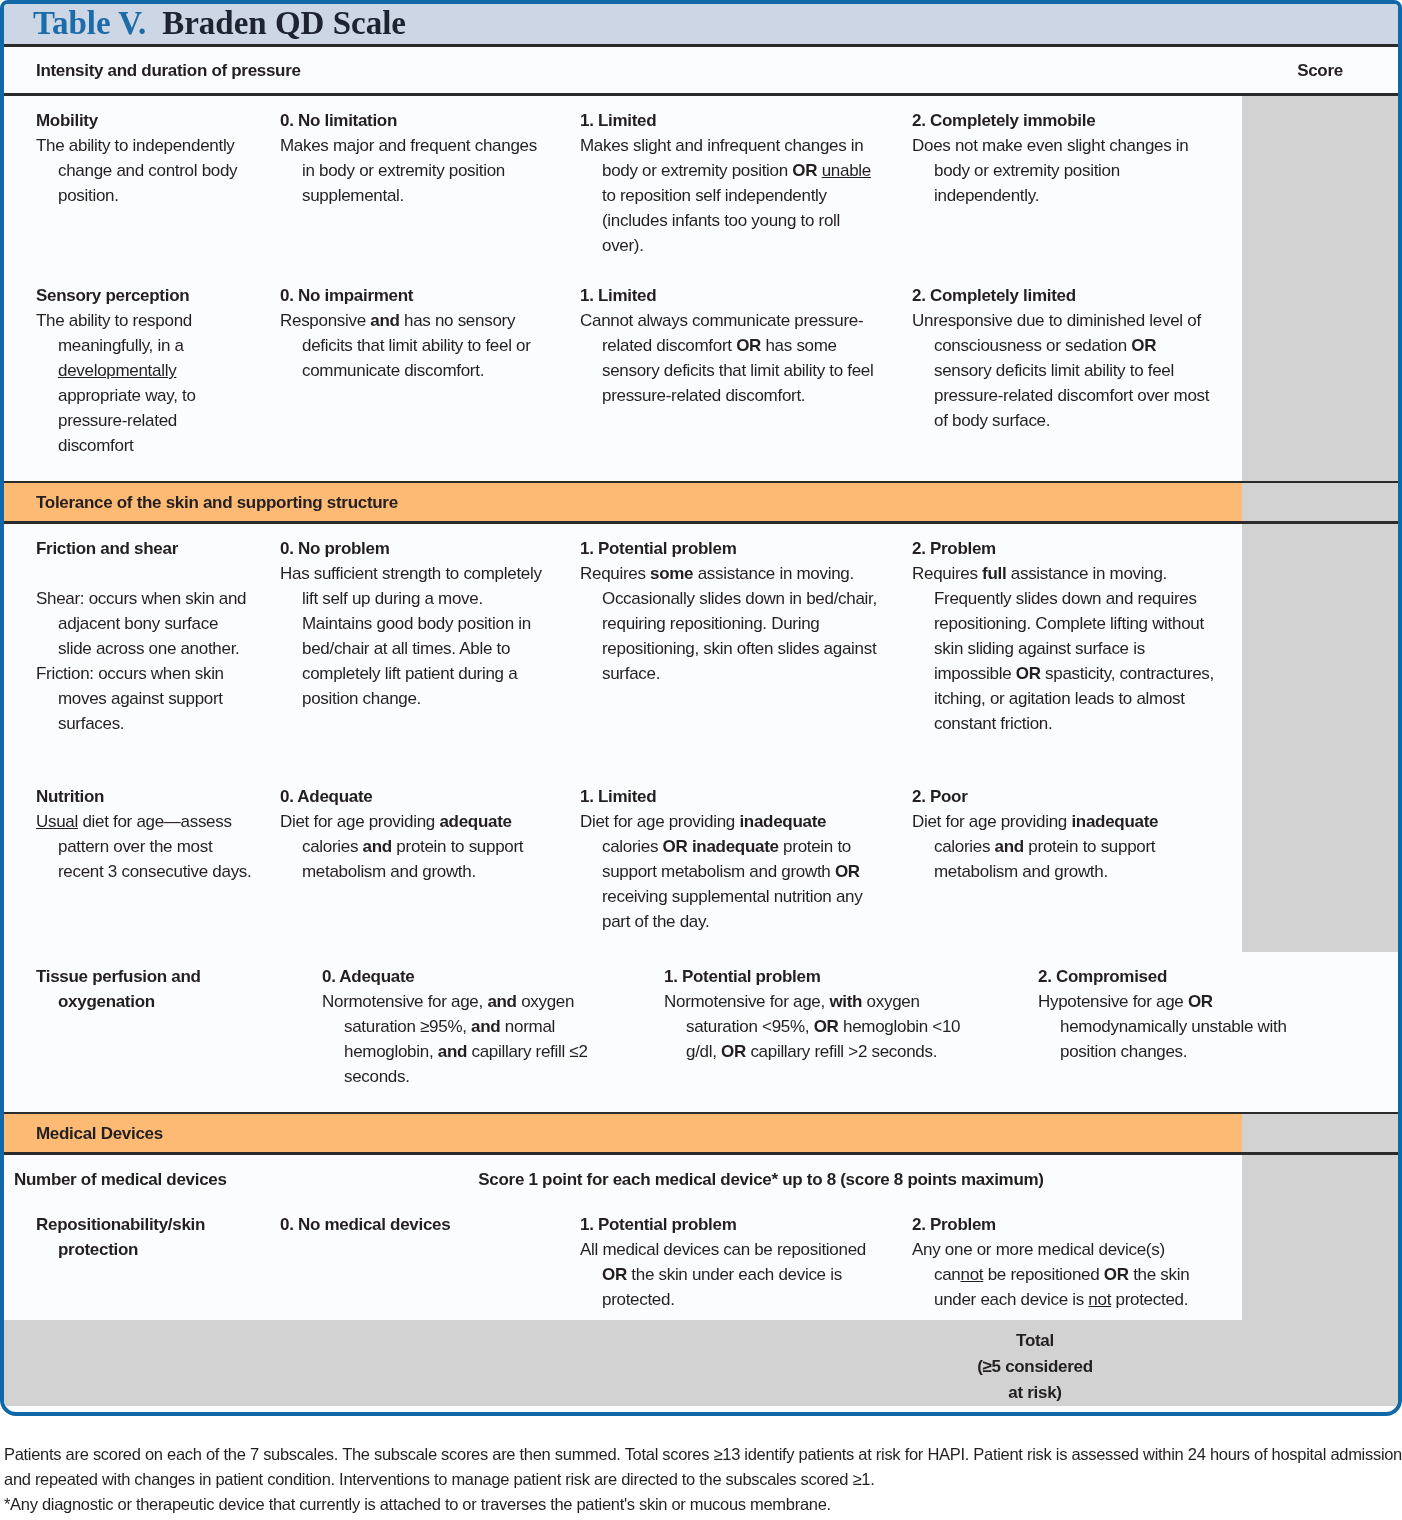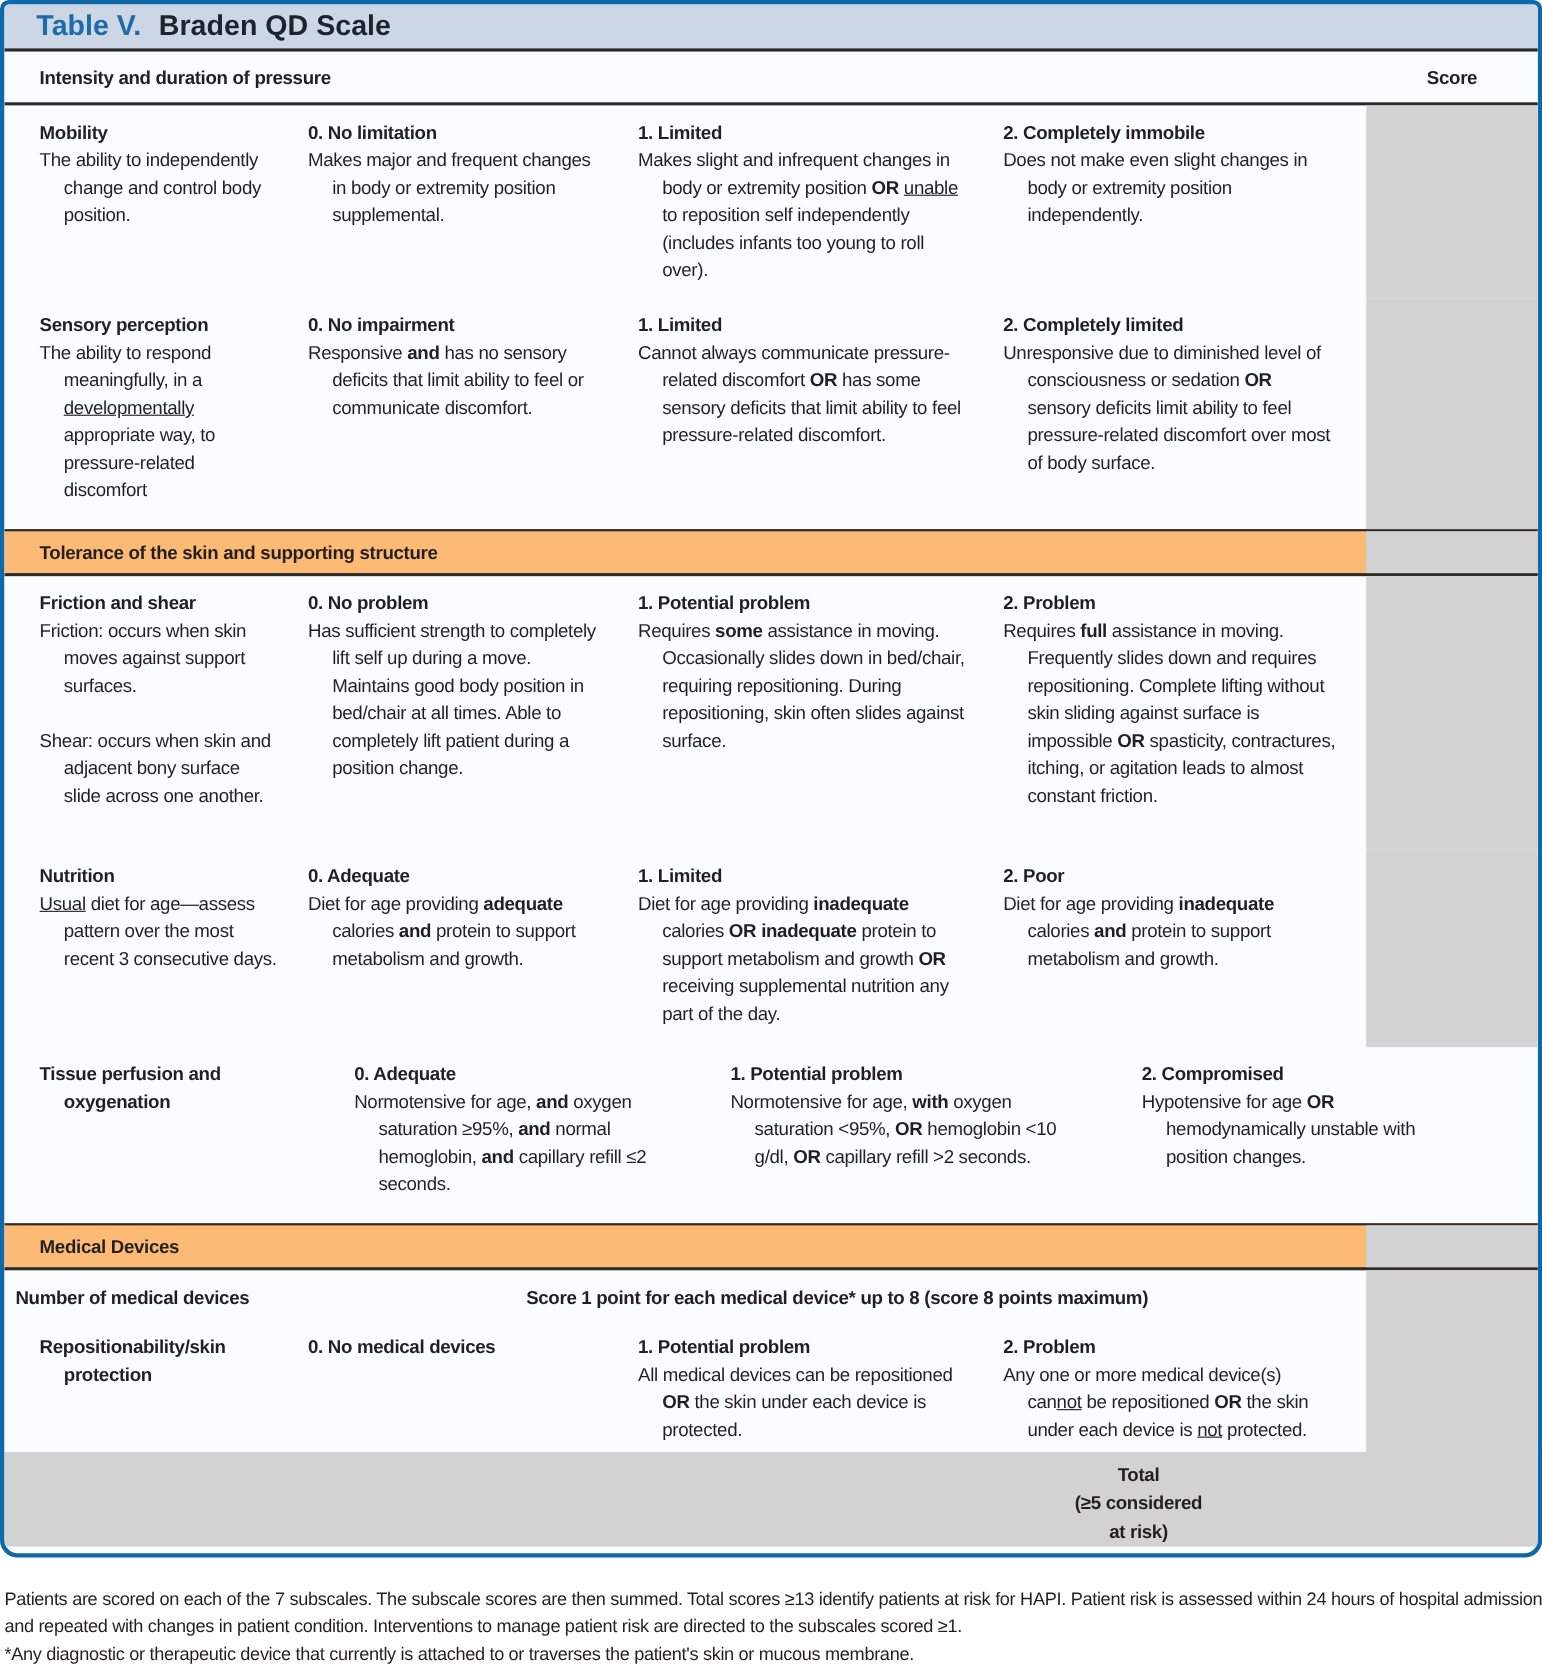--- a/index.html
+++ b/index.html
@@ -18,22 +18,22 @@
     border-radius:8px 8px 16px 16px;
     overflow:hidden;
     background:#fbfcfe;
     padding-bottom:6px;
   }
   
   .title-bar{
     background:#ccd6e4;
     border-bottom:3px solid #2b2b2b;
     padding:4px 0 6px 29px;
-    font-family:Liberation Sans, sans-serif;
-    font-size:26px;line-height:30px;font-weight:bold;
+    font-family:Liberation Serif, serif;
+    font-size:33px;line-height:30px;font-weight:bold;
     letter-spacing:0;
   }
   .tprefix{color:#1b6ca8;margin-right:16px;}
   .tmain{color:#1d2330;}
   
   .grid{
     display:grid;
     grid-template-columns:248px 300px 332px 330px 1fr;
     padding-left:28px;
   }
@@ -141,22 +141,22 @@
   </div>
 
   <div class="grid band">
     <div class="band-label">Tolerance of the skin and supporting structure</div>
     <div class="score-cell"></div>
   </div>
 
   <div class="grid row r-fri">
     <div class="cell">
       <div class="ch hang">Friction and shear</div>
+      <p class="hang desc2">Shear: occurs when skin and adjacent bony surface slide across one another.</p>
       <p class="hang">Friction: occurs when skin moves against support surfaces.</p>
-      <p class="hang desc2">Shear: occurs when skin and adjacent bony surface slide across one another.</p>
     </div>
     <div class="cell c">
       <div class="ch hang">0. No problem</div>
       <p class="hang">Has sufficient strength to completely lift self up during a move. Maintains good body position in bed/chair at all times. Able to completely lift patient during a position change.</p>
     </div>
     <div class="cell c">
       <div class="ch hang">1. Potential problem</div>
       <p class="hang">Requires <span class="b">some</span> assistance in moving. Occasionally slides down in bed/chair, requiring repositioning. During repositioning, skin often slides against surface.</p>
     </div>
     <div class="cell c">

